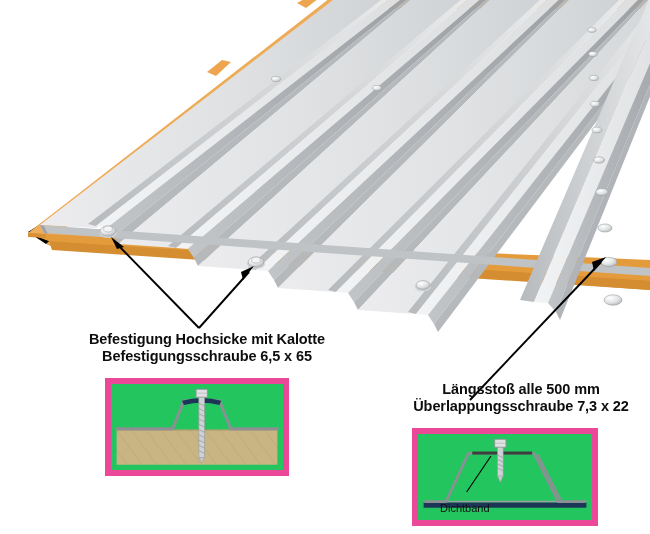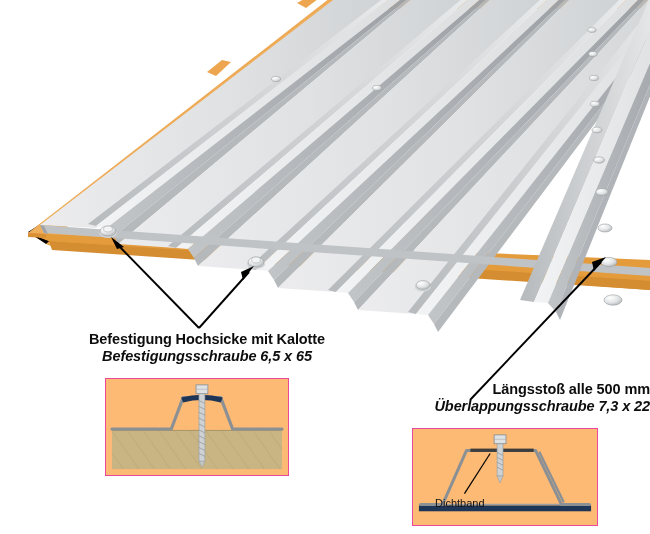--- a/index.html
+++ b/index.html
@@ -17,27 +17,27 @@
     position:absolute;
     font-weight:bold;
     font-size:14.5px;
     line-height:17px;
     color:#0d0d0d;
     letter-spacing:-0.1px;
     white-space:nowrap;
     text-align:center;
   }
   #callout-left{left:62px;top:331px;width:290px;}
-  #callout-right{left:392px;top:381px;width:258px;text-align:right;}
-  .callout .l2{display:block;font-style:italic;}
+  #callout-right{left:392px;top:381px;width:258px;}
+  .callout .l2{display:block;}
 
   .inset{
     position:absolute;
-    background:#fdba74;
-    border:1px solid #ec4899;
+    background:#22c55e;
+    border:6px solid #ec4899;
     box-sizing:border-box;
   }
   #inset-left{left:105px;top:378px;width:184px;height:98px;}
   #inset-right{left:412px;top:428px;width:186px;height:98px;}
   .inset svg{display:block;width:100%;height:100%;}
 
   .dichtband-label{
     position:absolute;
     font-family:"Liberation Sans",sans-serif;
     font-size:11px;

